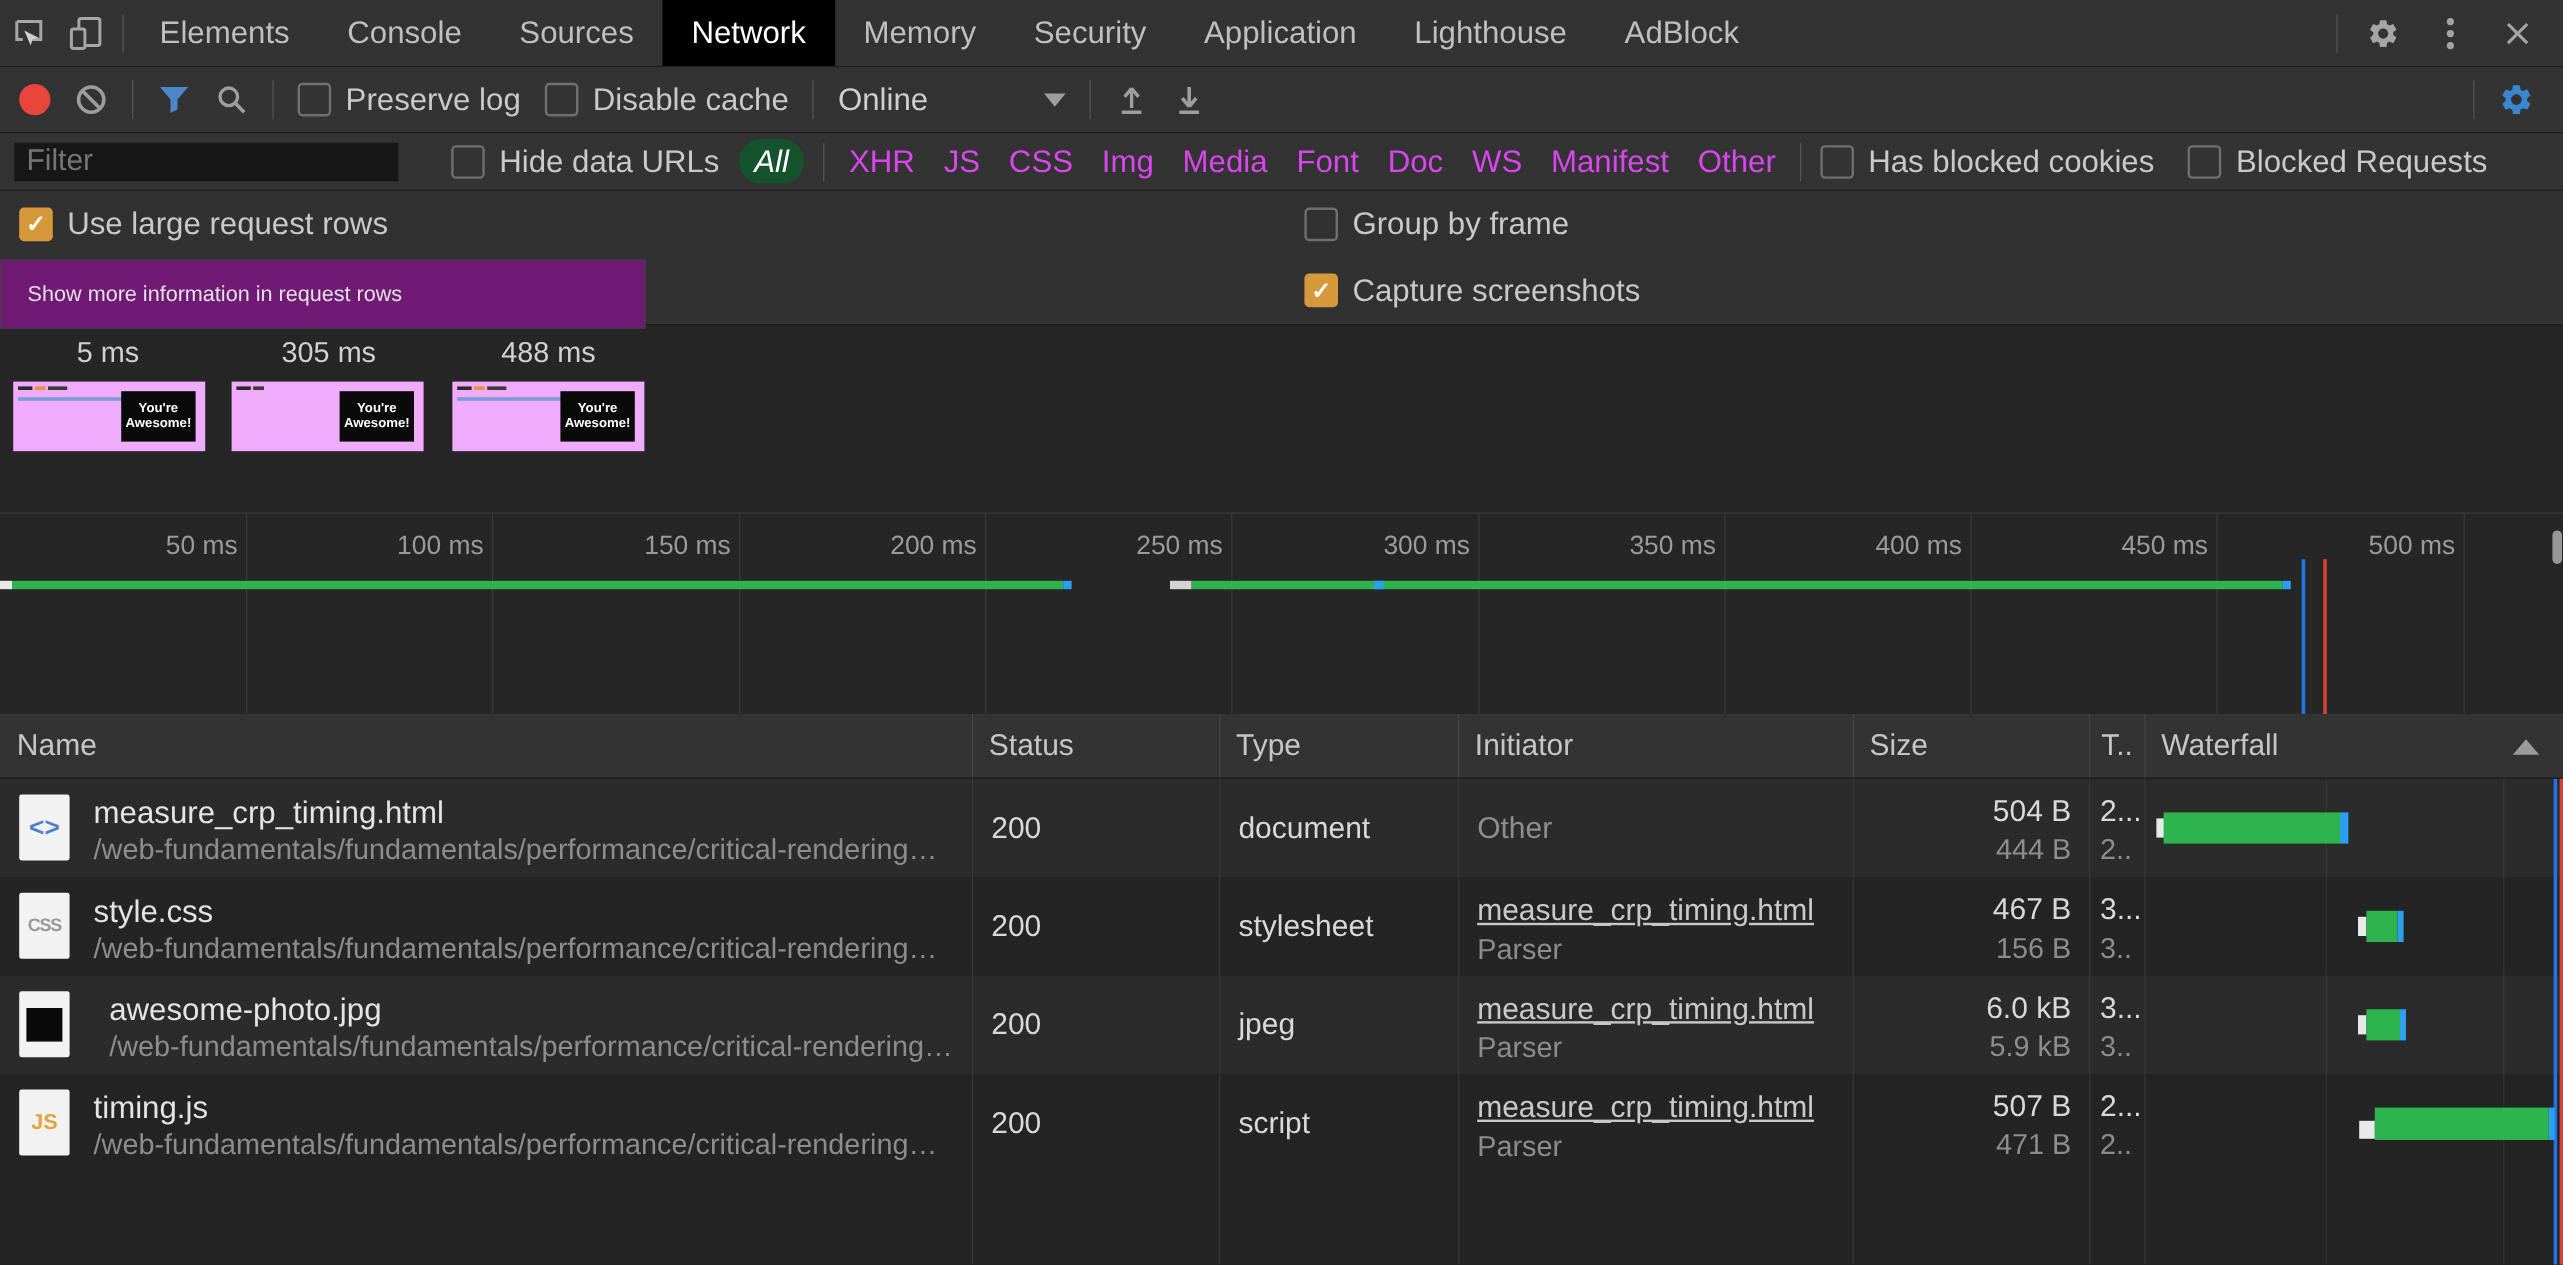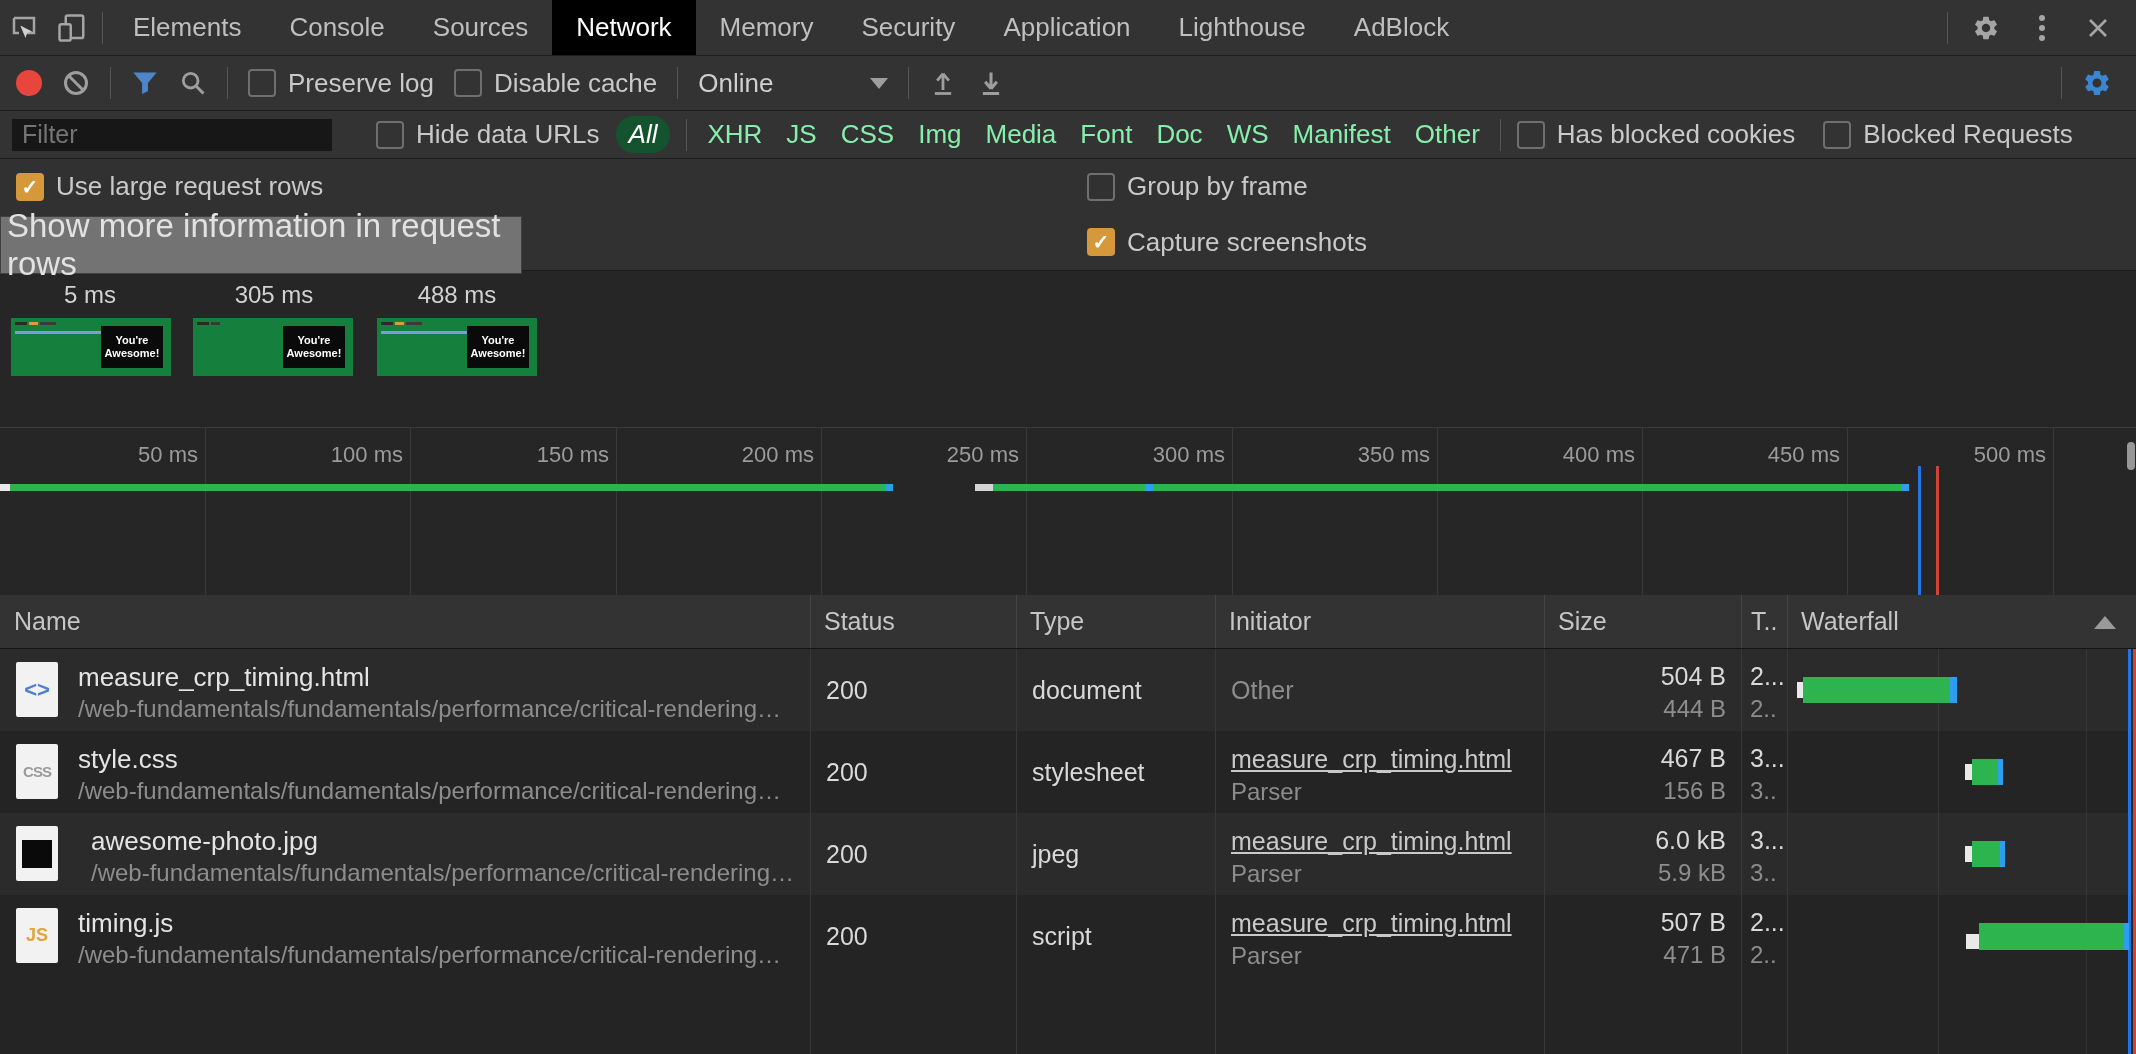--- a/index.html
+++ b/index.html
@@ -30,36 +30,36 @@
   .caret-down{width:0;height:0;border-left:9px solid transparent;border-right:9px solid transparent;
               border-top:11px solid #9e9e9e;}
   .toolbar2 .spacer{flex:1;}
 
   
   .filterbar{position:absolute;top:111px;left:0;right:0;height:47px;background:#333333;
              border-bottom:1px solid #1d1d1d;display:flex;align-items:center;gap:16px;padding:0 12px;}
   .filter-input{width:300px;height:32px;background:#171717;border:none;outline:none;color:#b9b9b9;
                 font-size:25px;padding:0 10px;font-family:"Liberation Sans",sans-serif;}
   .filter-input::placeholder{color:#757575;}
-  .ftype{font-size:26px;color:#86efac;padding:0 4px;cursor:default;}
+  .ftype{font-size:26px;color:#d946ef;padding:0 4px;cursor:default;}
   .ftype.all{background:#14532d;color:#ffffff;border-radius:18px;padding:3px 13px;font-style:italic;}
 
   
   .optionsbar{position:absolute;top:159px;left:0;right:0;height:111px;background:#313131;}
   .optrow1{position:absolute;top:0;left:0;right:0;height:55px;}
   .optrow2{position:absolute;top:55px;left:0;right:0;height:56px;}
   .opt{position:absolute;display:flex;align-items:center;gap:12px;font-size:26px;color:#c9c9c9;height:100%;}
-  .tooltip{position:absolute;top:216px;left:0;width:514px;height:56px;background:#737373;
-           border:1px solid #404040;display:flex;align-items:center;padding-left:6px;
-           font-size:33px;color:#e2e2e2;z-index:6;}
+  .tooltip{position:absolute;top:216px;left:0;width:514px;height:56px;background:#701a75;
+           border:1px solid #404040;display:flex;align-items:center;padding-left:22px;
+           font-size:18px;color:#e2e2e2;z-index:6;}
 
   
   .filmstrip{position:absolute;top:271px;left:0;right:0;height:156px;background:#262626;}
   .fs-label{position:absolute;top:10px;font-size:24px;color:#d2d2d2;transform:translateX(-50%);}
-  .fs-frame{position:absolute;top:47px;width:160px;height:58px;background:#15803d;cursor:pointer;}
+  .fs-frame{position:absolute;top:47px;width:160px;height:58px;background:#f0abfc;cursor:pointer;}
   .mini-head{position:absolute;top:4px;left:4px;display:flex;gap:2px;}
   .mini-head i{display:block;height:3px;}
   .mini-blue{position:absolute;top:13px;left:4px;width:104px;height:3px;background:#7d9bd8;}
   .badge{position:absolute;right:8px;top:8px;width:62px;height:42px;background:#0a0a0a;color:#ffffff;
          font-size:11px;font-weight:bold;display:flex;align-items:center;justify-content:center;
          text-align:center;line-height:1.2;}
 
   
   .overview{position:absolute;top:427px;left:0;right:0;height:168px;background:#262626;border-top:1px solid #3c3c3c;}
   .ov-line{position:absolute;top:0;bottom:0;width:1px;background:#3a3a3a;}

